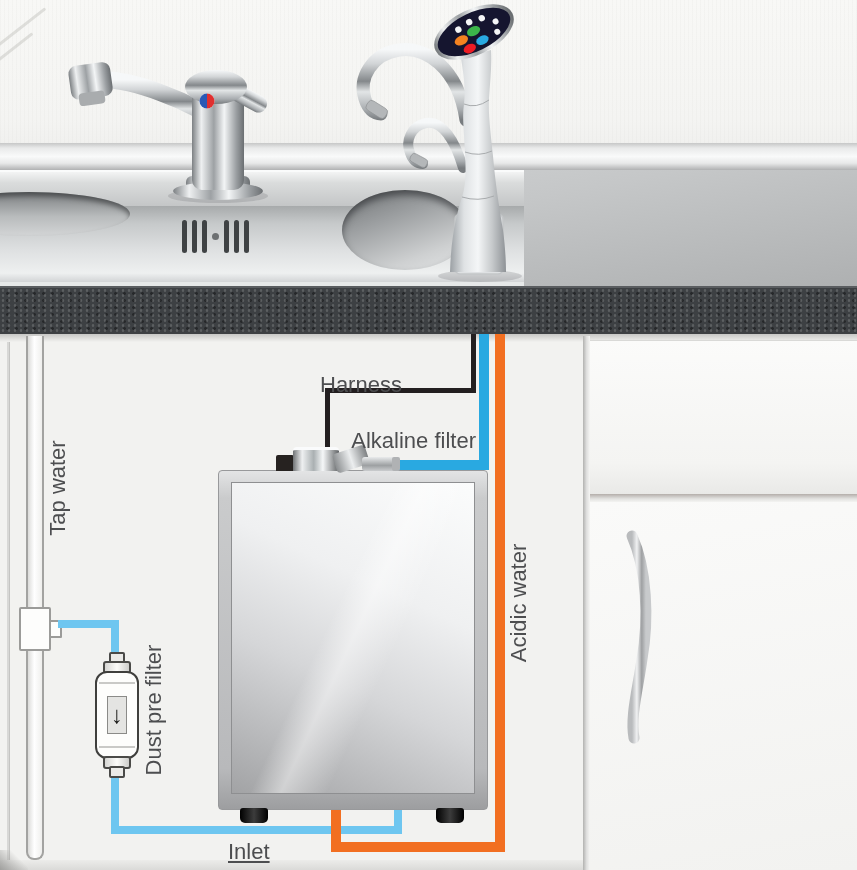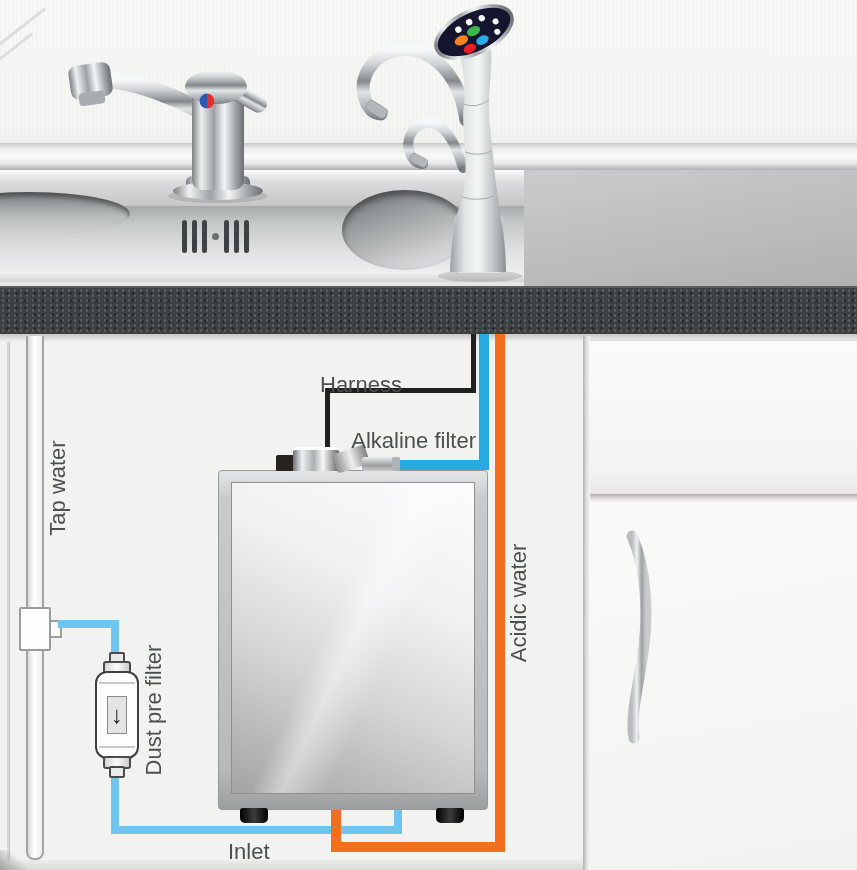--- a/index.html
+++ b/index.html
@@ -134,21 +134,21 @@
     background:linear-gradient(90deg,#000,#3c3c3c 50%,#000);}
   .ft1{left:240px;}.ft2{left:436px;}
 
   
   .lbl{position:absolute;color:var(--label-text,#4d4e50);font-size:22px;line-height:1;white-space:nowrap;}
   .lbl-harness{left:320px;top:363px;width:160px;text-align:left;margin-top:11px;}
   .lbl-alkaline{left:280px;top:430px;width:196px;text-align:right;}
   .lbl-acidic{left:454px;top:592px;width:130px;text-align:center;transform:rotate(-90deg);}
   .lbl-tap{left:5px;top:477px;width:106px;text-align:center;transform:rotate(-90deg);}
   .lbl-filter{left:81px;top:699px;width:145px;text-align:center;transform:rotate(-90deg);}
-  .lbl-inlet{left:228px;top:841px;width:100px;}
+  .lbl-inlet{left:228px;top:841px;width:100px;text-decoration:underline;}
 </style>
 </head>
 <body>
 
 <div class="scene">
 
   <div class="abs wall"></div>
   <div class="abs corner-line cl1"></div>
   <div class="abs corner-line cl2"></div>
   <div class="abs backsplash"></div>

